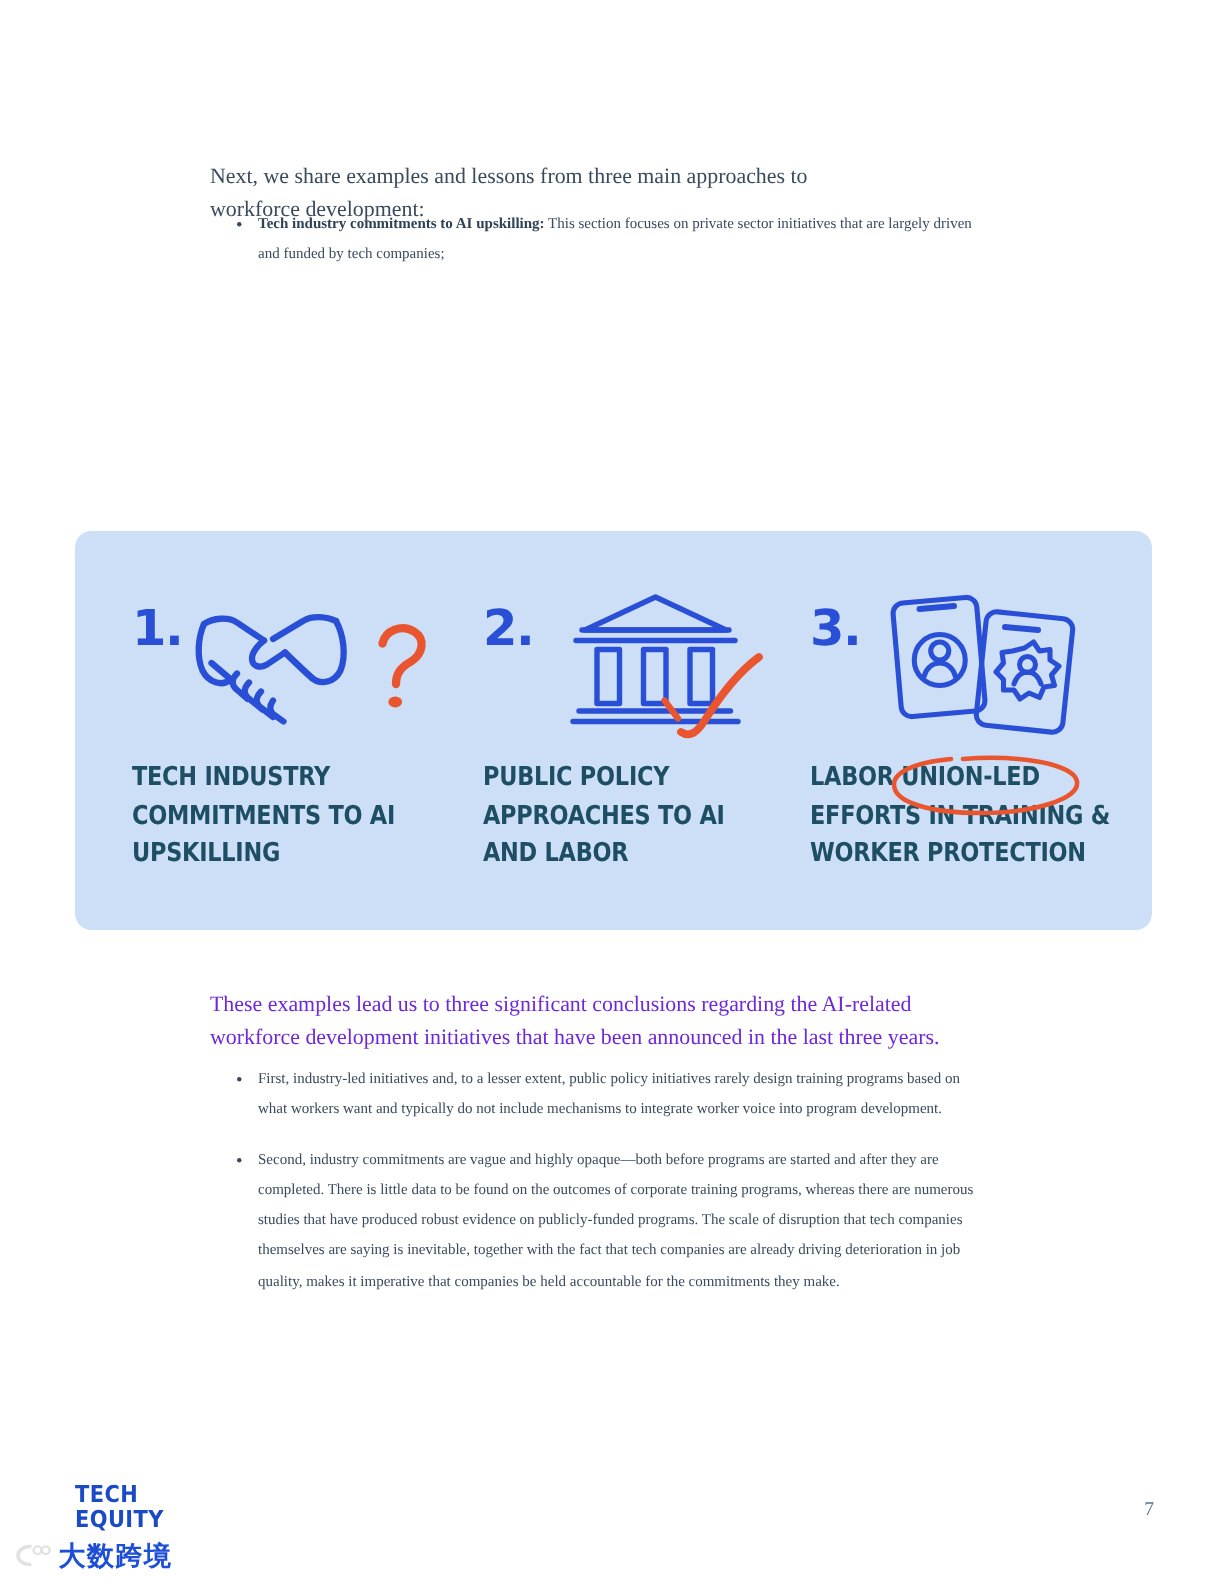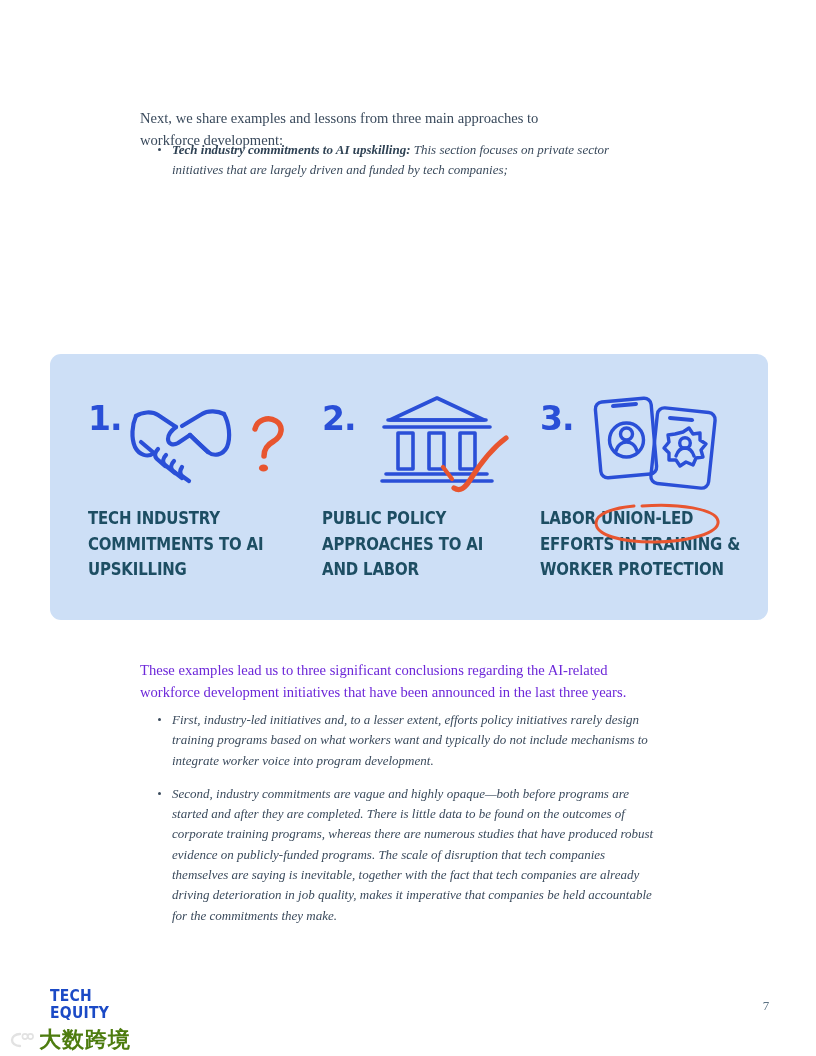--- a/index.html
+++ b/index.html
@@ -40,24 +40,23 @@
     list-style: none;
     width: 500px;
   }
   ul.doc-list.top-list { left: 158px; top: 140px; width: 500px; }
   ul.doc-list.bottom-list { left: 158px; top: 710px; width: 502px; }
 
   ul.doc-list > li {
     position: relative;
     padding-left: 14px;
     margin-bottom: 13px;
-    font-size: 13px;
+    font-size: 10px;
     line-height: 20.3px;
     color: #3a4a5c;
-    font-style: italic;
   }
   ul.doc-list > li:before {
     content: "";
     position: absolute;
     left: 0px;
     top: 8px;
     width: 3.2px;
     height: 3.2px;
     border-radius: 50%;
     background: #3a4a5c;
@@ -171,23 +170,23 @@
     color: #5b7283;
   }
 
   .watermark {
     position: absolute;
     left: 8px;
     top: 1025px;
     display: flex;
     align-items: center;
     gap: 5px;
-    color: #4d7c0f;
+    color: #1d4ed8;
     font-family: "DejaVu Sans", sans-serif;
-    font-size: 22px;
+    font-size: 18px;
     font-weight: bold;
     letter-spacing: 1px;
     user-select: none;
   }
   .watermark svg { display: block; }
 </style>
 </head>
 <body>
 
 <div class="page">
@@ -274,21 +273,21 @@
       <svg class="circle-mark" viewBox="0 0 130 42" fill="none">
         <path d="M50 4 C86 1 124 7 126 19 C128 31 96 40 62 40 C28 40 4 33 4 21 C4 12 20 6 42 4" stroke="#e8552f" stroke-width="3" stroke-linecap="round" fill="none"></path>
       </svg>
     </div>
 
   </div>
 
   <p class="conclusion-para">These examples lead us to three significant conclusions regarding the AI-related workforce development initiatives that have been announced in the last three years.</p>
 
   <ul class="doc-list bottom-list">
-    <li>First, industry-led initiatives and, to a lesser extent, efforts policy initiatives rarely design training programs based on what workers want and typically do not include mechanisms to integrate worker voice into program development.</li>
+    <li>First, industry-led initiatives and, to a lesser extent, public policy initiatives rarely design training programs based on what workers want and typically do not include mechanisms to integrate worker voice into program development.</li>
     <li>Second, industry commitments are vague and highly opaque—both before programs are started and after they are completed. There is little data to be found on the outcomes of corporate training programs, whereas there are numerous studies that have produced robust evidence on publicly-funded programs. The scale of disruption that tech companies themselves are saying is inevitable, together with the fact that tech companies are already driving deterioration in job quality, makes it imperative that companies be held accountable for the commitments they make.</li>
   </ul>
 
   <div class="logo">
     <span class="l1">TECH</span>
     <span class="l2">EQUITY</span>
   </div>
 
   <div class="page-number">7</div>
 

